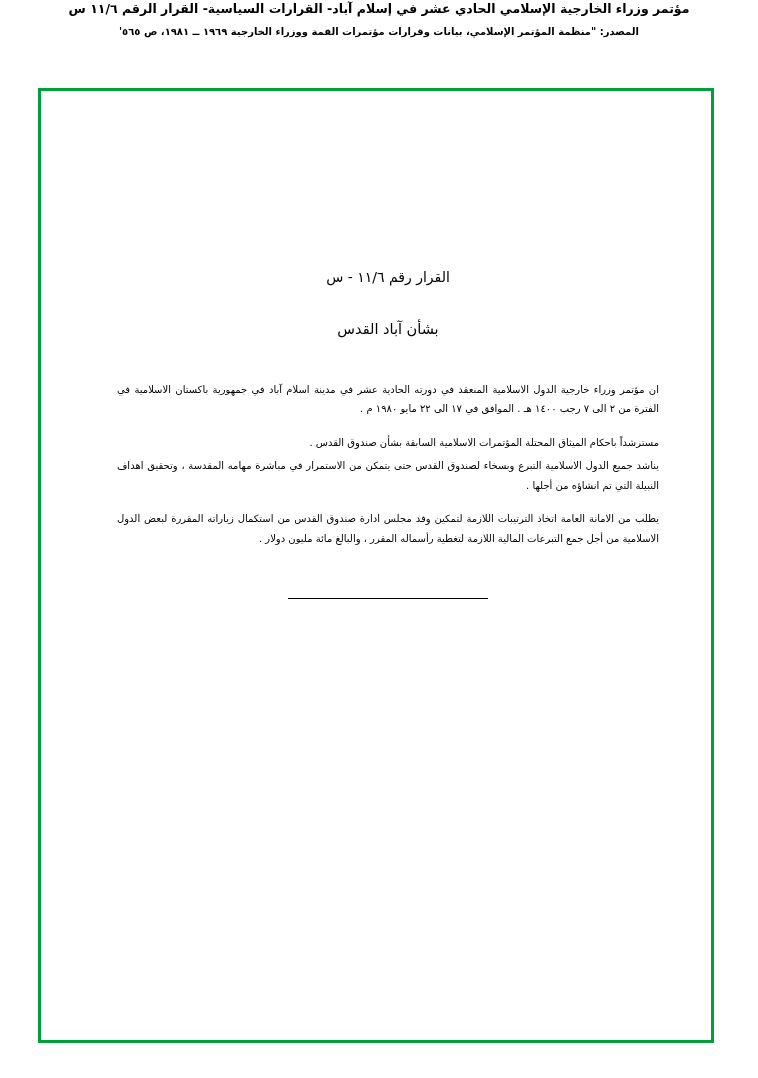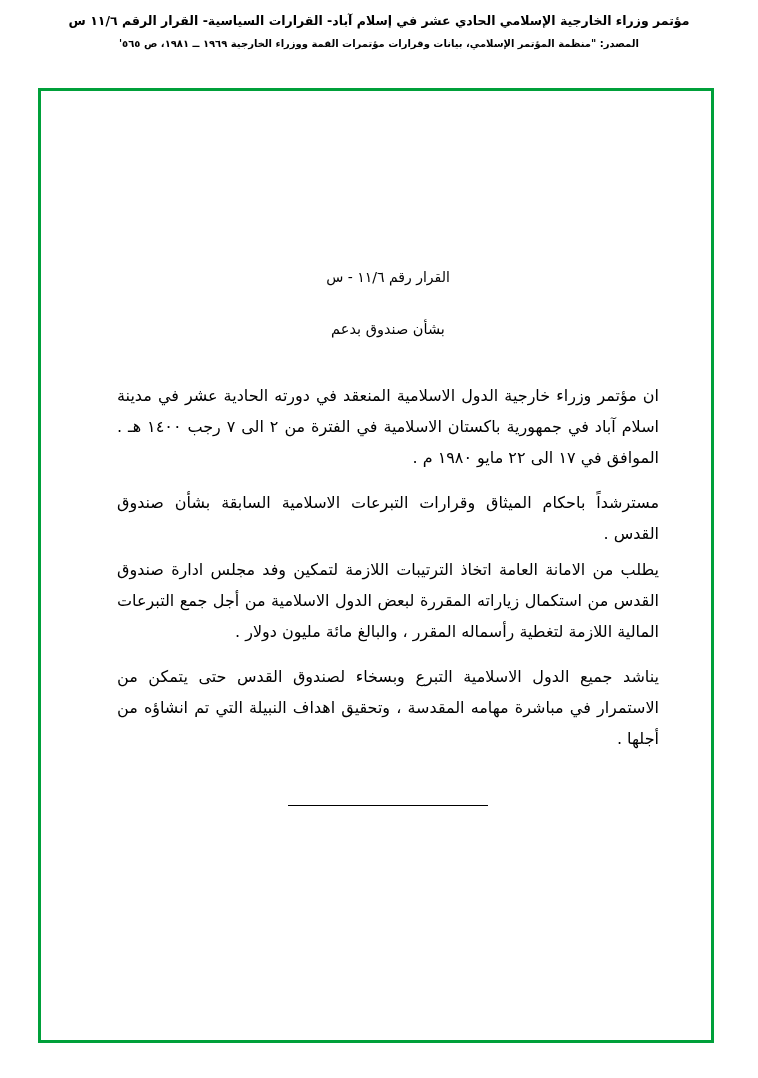--- a/index.html
+++ b/index.html
@@ -17,21 +17,20 @@
     overflow: hidden;
   }
   .page {
     width: 758px;
     height: 1078px;
     position: relative;
     box-sizing: border-box;
   }
   .header-block {
     text-align: center;
-    padding-top: 12px;
   }
   .header-title {
     font-size: 12.5px;
     font-weight: bold;
     line-height: 1.5;
     letter-spacing: 0px;
     direction: rtl;
     padding: 0 18px;
   }
   .header-source {
@@ -73,21 +72,21 @@
     font-size: 14.5px;
     margin-top: 30px;
     direction: rtl;
     line-height: 1.6;
   }
   .body-block {
     margin-top: 38px;
     direction: rtl;
   }
   .para {
-    font-size: 16px;
+    font-size: 10px;
     line-height: 1.95;
     text-align: justify;
     margin: 0 0 14px 0;
     direction: rtl;
     padding: 0 2px;
   }
   .para.tight {
     margin-bottom: 4px;
   }
   .rule-wrap {
@@ -108,27 +107,27 @@
 
   <div class="header-block">
     <div class="header-title">مؤتمر وزراء الخارجية الإسلامي الحادي عشر في إسلام آباد- القرارات السياسية- القرار الرقم ١١/٦ س</div>
     <div class="header-source">المصدر: "منظمة المؤتمر الإسلامي، بيانات وقرارات مؤتمرات القمة ووزراء الخارجية ١٩٦٩ ــ ١٩٨١، ص ٥٦٥'</div>
   </div>
 
   <div class="frame">
     <div class="frame-inner">
 
       <div class="doc-number">القرار رقم ١١/٦ - س</div>
-      <div class="doc-subject">بشأن صندوق بدعم</div>
+      <div class="doc-subject">بشأن آباد القدس</div>
 
       <div class="body-block">
         <p class="para">ان مؤتمر وزراء خارجية الدول الاسلامية المنعقد في دورته الحادية عشر في مدينة اسلام آباد في جمهورية باكستان الاسلامية في الفترة من ٢ الى ٧ رجب ١٤٠٠ هـ . الموافق في ١٧ الى ٢٢ مايو ١٩٨٠ م .</p>
-        <p class="para tight">مسترشداً باحكام الميثاق وقرارات التبرعات الاسلامية السابقة بشأن صندوق القدس .</p>
+        <p class="para tight">مسترشداً باحكام الميثاق المحتلة المؤتمرات الاسلامية السابقة بشأن صندوق القدس .</p>
+        <p class="para">يناشد جميع الدول الاسلامية التبرع وبسخاء لصندوق القدس حتى يتمكن من الاستمرار في مباشرة مهامه المقدسة ، وتحقيق اهداف النبيلة التي تم انشاؤه من أجلها .</p>
         <p class="para">يطلب من الامانة العامة اتخاذ الترتيبات اللازمة لتمكين وفد مجلس ادارة صندوق القدس من استكمال زياراته المقررة لبعض الدول الاسلامية من أجل جمع التبرعات المالية اللازمة لتغطية رأسماله المقرر ، والبالغ مائة مليون دولار .</p>
-        <p class="para">يناشد جميع الدول الاسلامية التبرع وبسخاء لصندوق القدس حتى يتمكن من الاستمرار في مباشرة مهامه المقدسة ، وتحقيق اهداف النبيلة التي تم انشاؤه من أجلها .</p>
       </div>
 
       <div class="rule-wrap">
         <span class="rule"></span>
       </div>
 
     </div>
   </div>
 
 </div>

